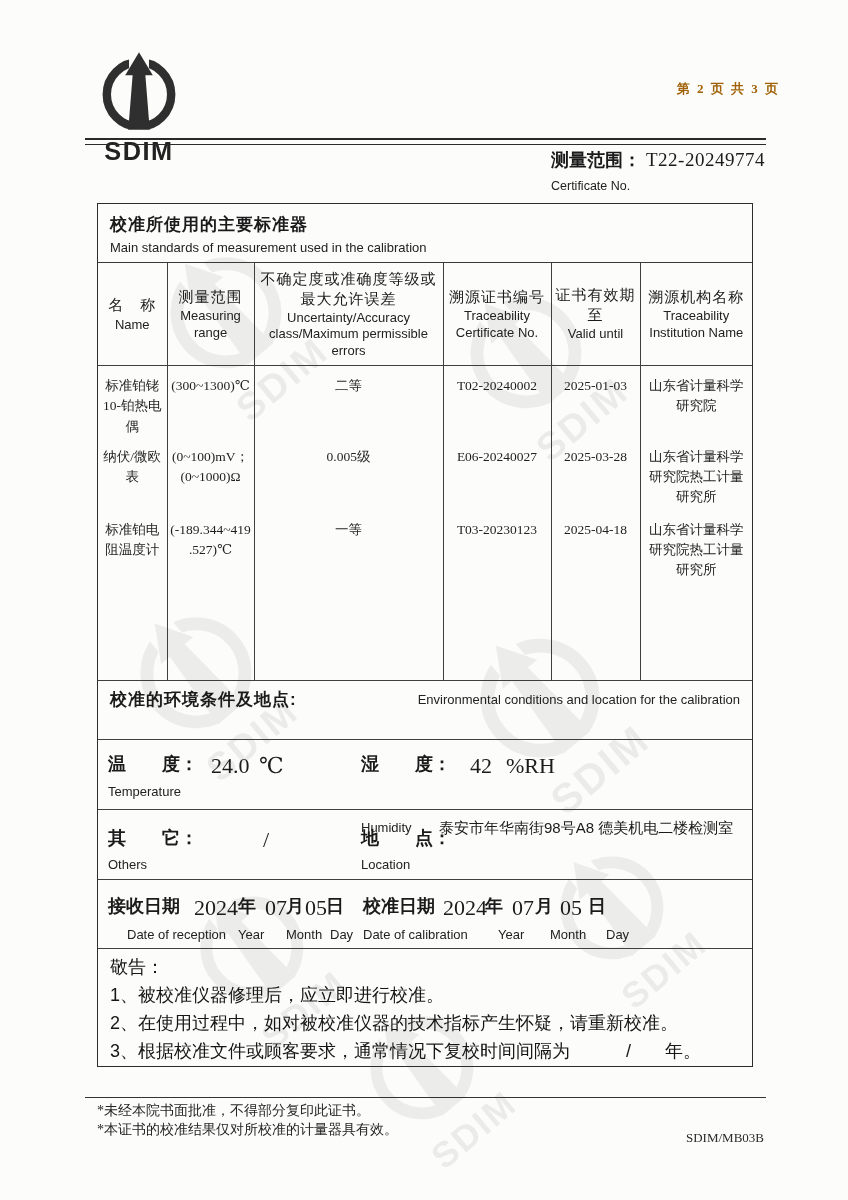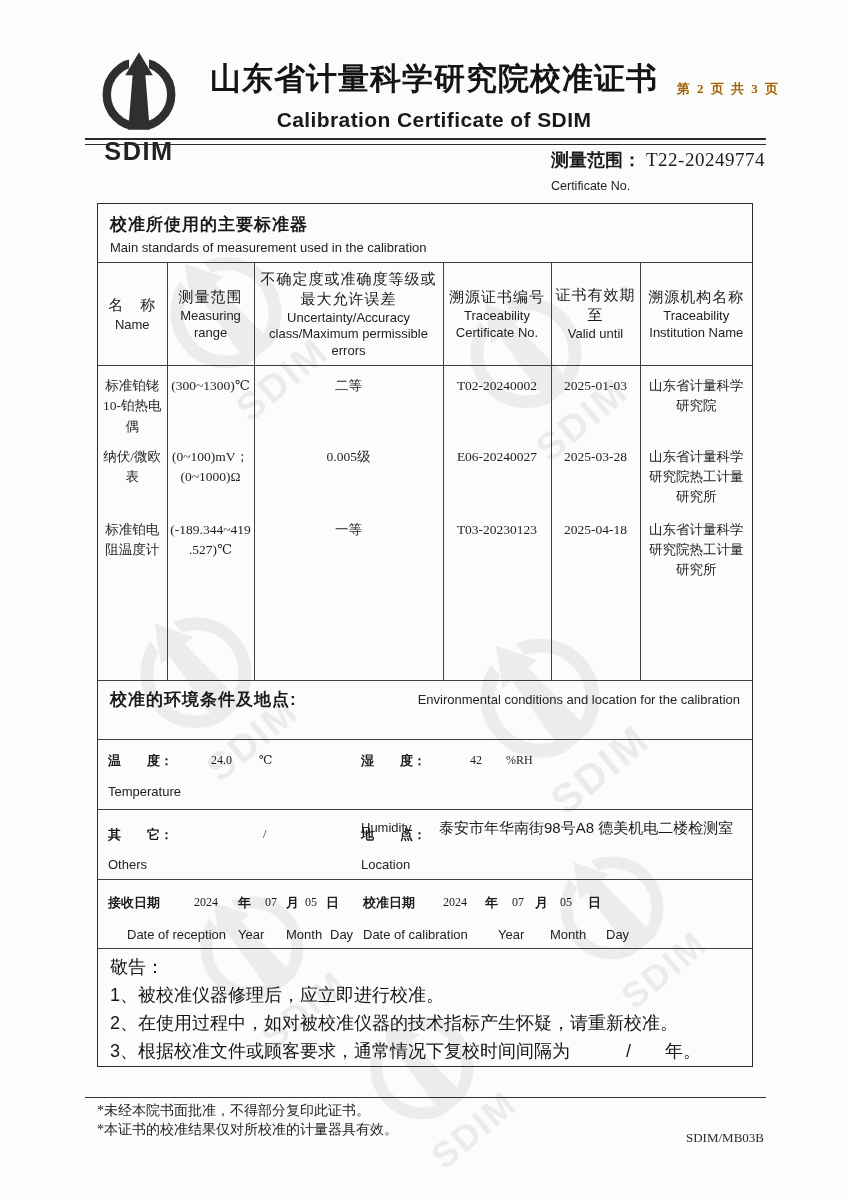--- a/index.html
+++ b/index.html
@@ -37,22 +37,22 @@
   .h-cn{font-size:15px; line-height:1.3; letter-spacing:1px;}
   .h-en{font-size:13px; line-height:1.25; margin-top:2px; color:#222;}
   tr.data td{vertical-align:top; text-align:center; padding-top:10px;
     font-family:"Liberation Serif","DejaVu Serif",serif; font-size:13.5px; line-height:1.5;
     overflow-wrap:break-word; color:#1f1f1f;}
   tr.r1 td{height:62px;} tr.r2 td{height:58px;} tr.r3 td{height:100px; padding-top:12px;}
   
   .sec-env-title{height:61px; box-sizing:border-box; border-top:1px solid #3f3f3f;
     padding:7px 12px 8px; display:flex; flex-direction:row; justify-content:space-between;}
   .frow{position:relative; box-sizing:border-box; border-top:1px solid #3f3f3f; height:73px;}
-  .frow .cnl{position:absolute; font-size:13px; font-weight:700; white-space:nowrap;}
-  .frow .val{position:absolute; font-family:"Liberation Serif","DejaVu Serif",serif; font-size:12px; white-space:nowrap;}
+  .frow .cnl{position:absolute; font-size:18px; font-weight:700; white-space:nowrap;}
+  .frow .val{position:absolute; font-family:"Liberation Serif","DejaVu Serif",serif; font-size:22px; white-space:nowrap;}
   .frow .en{position:absolute; font-size:13px; color:#222; white-space:nowrap;}
   .loc-val{position:absolute; left:341px; top:8px; width:312px; font-size:15px; line-height:1.35; font-weight:400;}
   .sec-notice{flex:1; box-sizing:border-box; border-top:1px solid #3f3f3f; padding:5px 12px 0;
     font-size:18px; line-height:1.55; color:#161616;}
   .sec-notice .gap-slash{display:inline-block; margin-left:56px;}
   .sec-notice .gap-year{display:inline-block; margin-left:34px;}
   
   .footer-rule{position:absolute; left:85px; top:1097px; width:681px; border-top:1.5px solid #333;}
   .footnotes{position:absolute; left:97px; top:1102px; font-size:14px; line-height:1.35; color:#242424;}
   .form-code{position:absolute; right:84px; top:1130px; font-size:13px; color:#2a2a2a;}
@@ -93,24 +93,20 @@
         <use href="#sdim-mark"></use>
       </svg></div>
   <div class="wm" style="left:370px; top:1000px;"><svg width="130" height="163" viewBox="0 0 120 150">
         <use href="#sdim-mark"></use>
       </svg></div>
 
   <div class="logo">
     <svg width="92" height="115" viewBox="0 0 120 150">
         <use href="#sdim-mark"></use>
       </svg>
-  </div>
-  <div class="title-block">
-    <div class="title-cn">山东省计量科学研究院校准证书</div>
-    <div class="title-en">Calibration Certificate of SDIM</div>
   </div>
   <div class="page-info serif">第 2 页 共 3 页</div>
   <div class="dbl-rule"></div>
 
   <div class="cert-no">
     <div class="l1">
       <span>测量范围：</span>
       <span class="val serif">T22-20249774</span>
     </div>
     <div class="l2">Certificate No.</div>

